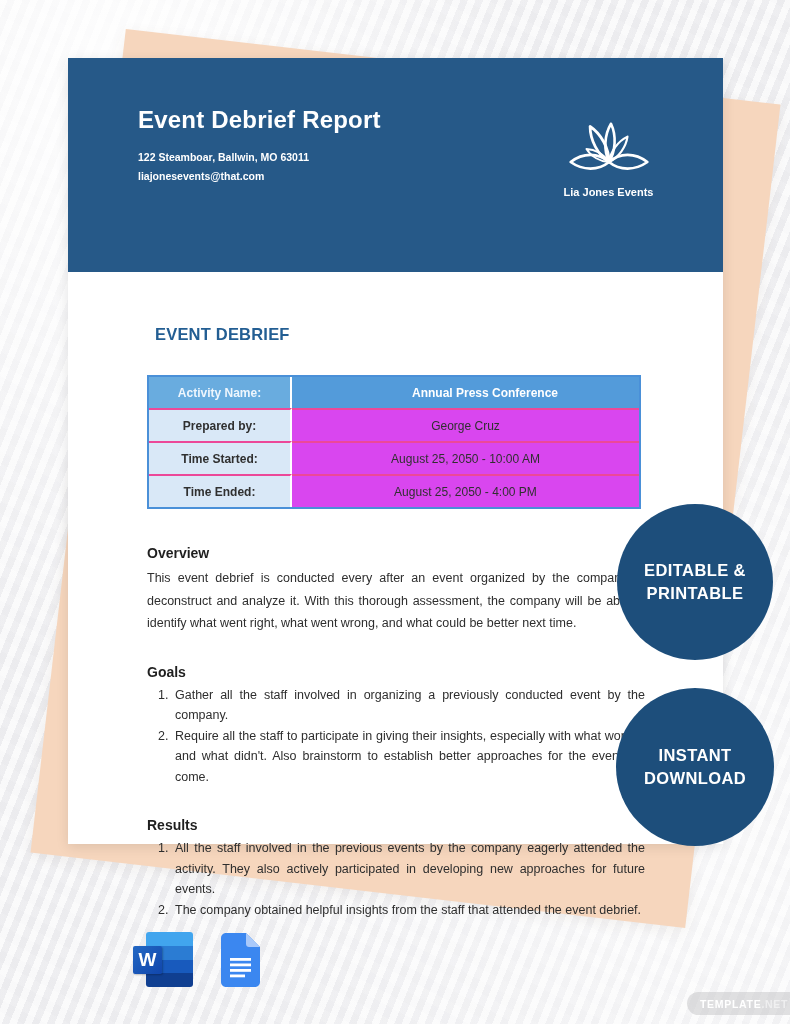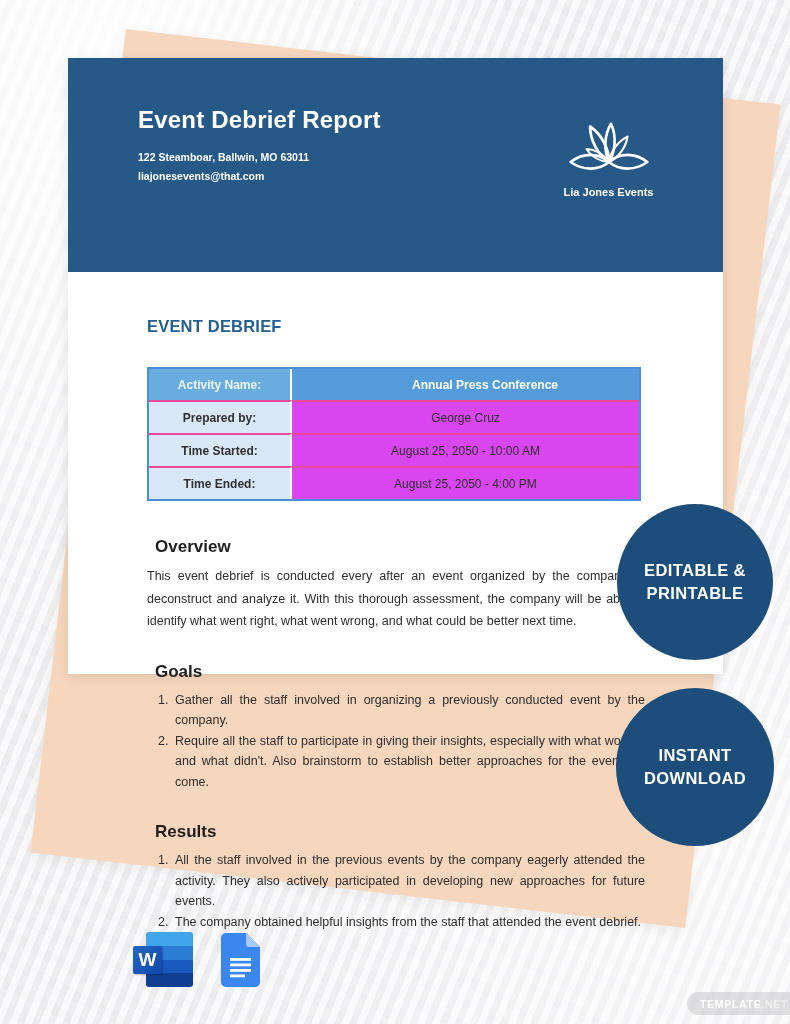--- a/index.html
+++ b/index.html
@@ -14,48 +14,48 @@
       repeating-linear-gradient(28deg, rgba(250,250,252,0.35) 0 11px, rgba(236,236,240,0.3) 11px 22px);
   }
   
   .peach-sheet{
     position:absolute; left:76px; top:64px; width:659px; height:829px;
     background:#f6d6bd; transform:rotate(6.6deg);
     box-shadow:0 4px 14px rgba(120,90,60,0.08);
   }
   
   .doc-page{
-    position:absolute; left:68px; top:58px; width:655px; height:616px;
+    position:absolute; left:68px; top:58px; width:655px; height:786px;
     background:#ffffff; box-shadow:0 3px 12px rgba(0,0,0,0.10);
   }
   .doc-header{
     position:absolute; left:0; top:0; width:655px; height:214px;
     background:#265988; color:#fff;
   }
   .header-text{position:absolute; left:70px; top:48px;}
   .report-title{margin:0; font-size:24px; font-weight:bold; letter-spacing:0.2px;}
   .header-line{margin:0; font-size:10.5px; font-weight:bold; line-height:18.5px;}
   .header-lines{margin-top:14px;}
   .logo-block{position:absolute; right:52px; top:50px; width:125px; text-align:center;}
   .logo-label{display:block; margin-top:6px; font-size:11px; font-weight:bold; color:#fff;}
   
   .doc-content{position:absolute; left:0; top:214px; width:655px; padding:45px 78px 0 79px; box-sizing:border-box;}
-  .doc-section-title{margin:0; font-size:16.5px; font-weight:bold; color:#235e93; letter-spacing:0.2px;}
+  .doc-section-title{margin:8px; font-size:16.5px; font-weight:bold; color:#235e93; letter-spacing:0.2px;}
   .details-table{margin-top:31px; width:494px; border-collapse:separate; border-spacing:0; border:2px solid #4a90d8;}
   .details-table td{height:31px; font-size:12px; text-align:center; vertical-align:middle; padding:0 6px;}
   .details-table tr + tr td{border-top:2px solid #ec4899;}
   td.cell-label{width:129px; font-weight:bold; color:#303030; background:#d9e8f7; border-right:2px solid #ffffff;}
   td.cell-value{color:#303030; background:#d946ef;}
   tr.head-row td.cell-label{background:#69acdf; color:#eef6fd;}
   tr.head-row td.cell-value{background:#539bda; color:#ffffff; font-weight:bold;padding-left:45px;}
   .text-section{width:498px;}
   .sec-overview{margin-top:36px;}
   .sec-goals{margin-top:29px;}
   .sec-results{margin-top:30px;}
-  .sec-heading{margin:8px; font-size:17px; font-weight:bold; color:#1f1f1f;}
+  .sec-heading{margin:0; font-size:14px; font-weight:bold; color:#1f1f1f;}
   .sec-para{margin:6px 0 0; font-size:12.5px; line-height:22.5px; color:#2e2e2e; text-align:justify;}
   .sec-list{margin:5px 0 0; padding-left:25px;}
   .sec-list li{font-size:12.5px; line-height:20.5px; color:#2e2e2e; text-align:justify; padding-left:3px;}
   
   .badge{
     position:absolute; width:156px; height:156px; border-radius:50%;
     background:#1d4e7b; color:#fff; display:flex; flex-direction:column;
     align-items:center; justify-content:center; text-align:center;
     font-weight:bold; font-size:16.5px; letter-spacing:0.4px; line-height:1.4;
   }

